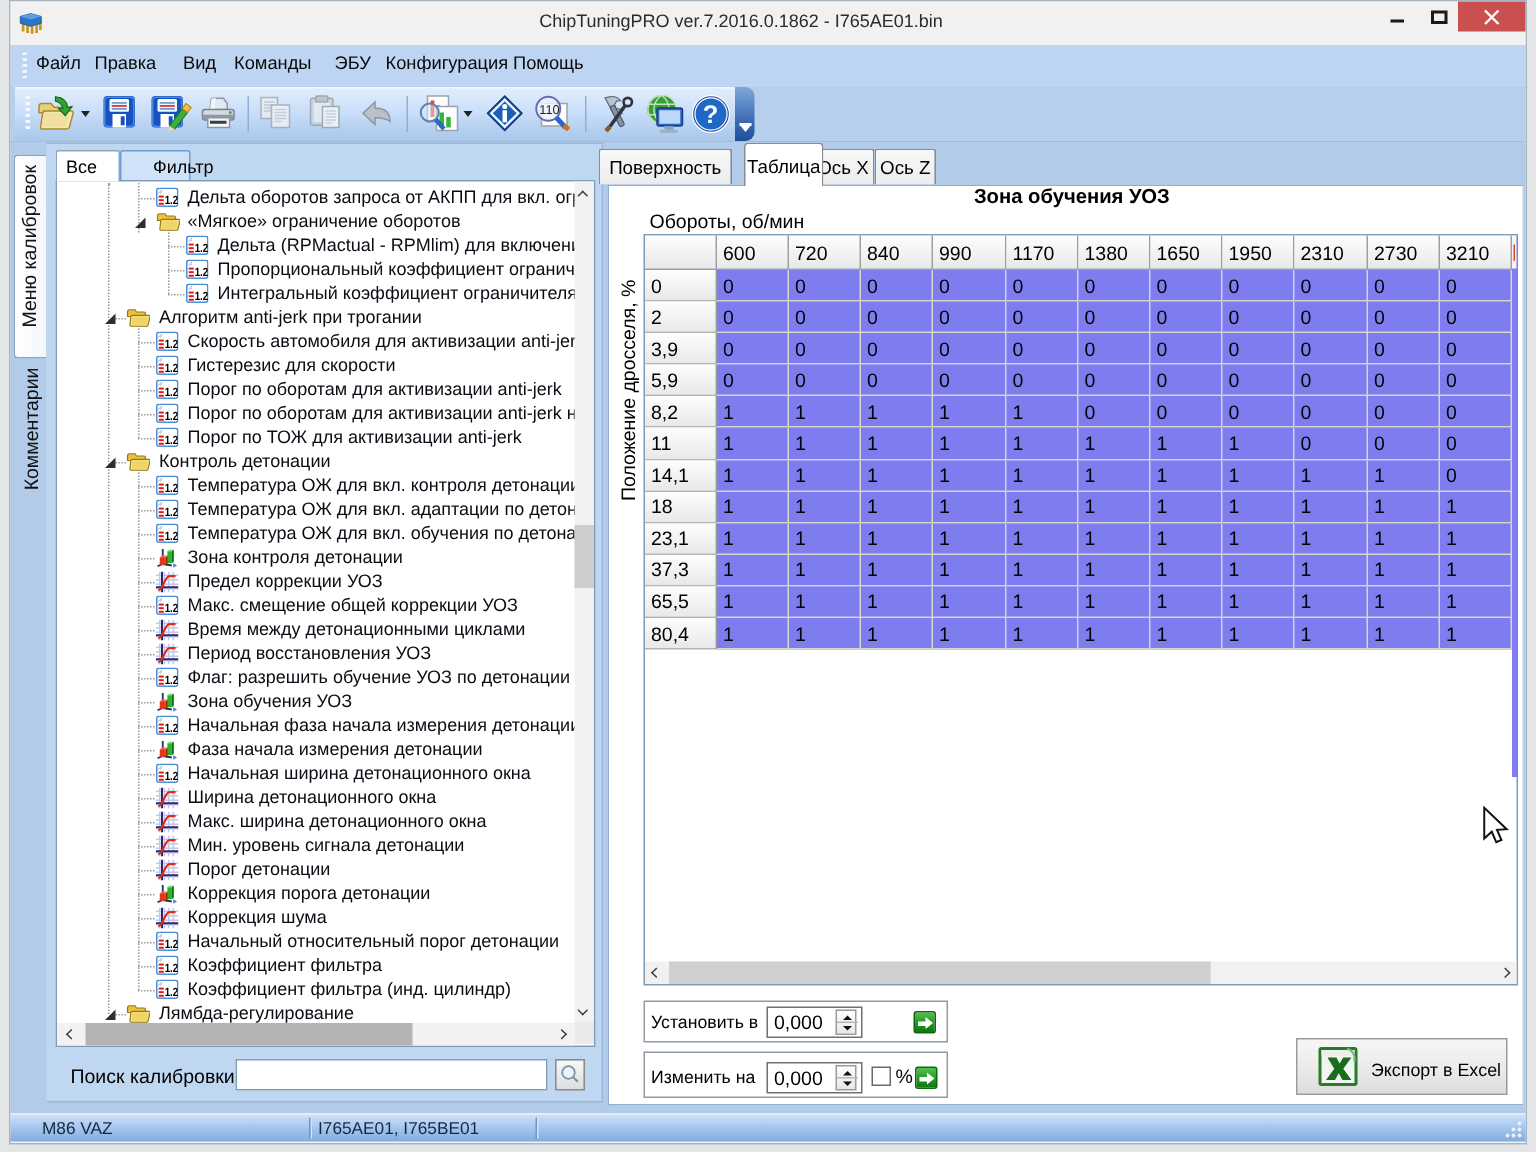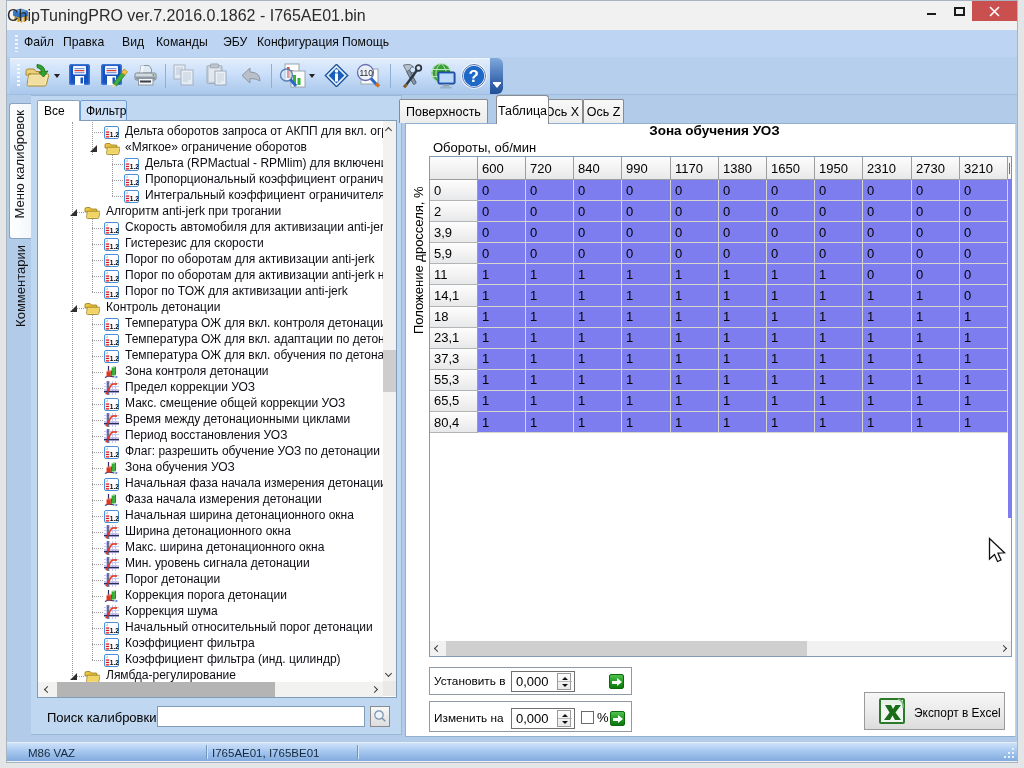--- a/index.html
+++ b/index.html
@@ -1,20 +1,20 @@
 <!DOCTYPE html>
 <html><head><meta charset="utf-8">
 <style>
 *{margin:0;padding:0;box-sizing:border-box}
 html,body{width:1024px;height:768px;overflow:hidden}
 body{font-family:"Liberation Sans",sans-serif;background:#e4e5e6;position:relative}
 
 #frame{position:absolute;left:6px;top:0px;right:6px;bottom:5px;background:#f1f1f1;border:1px solid #a8b4c0;}
 #titlebar{position:absolute;left:7px;top:1px;right:7px;height:29px;background:#f1f1f1}
-#title{position:absolute;left:0;right:36px;top:6px;text-align:left;font-size:16px;color:#2b2b2b}
+#title{position:absolute;left:0;right:36px;top:6px;text-align:center;font-size:12px;color:#2b2b2b}
 #btn-min{position:absolute;left:916px;top:1px;width:30px;height:20px}
 #btn-min i{position:absolute;left:11px;top:12px;width:9px;height:2px;background:#1a1a1a}
 #btn-max{position:absolute;left:946px;top:1px;width:30px;height:20px}
 #btn-max i{position:absolute;left:8px;top:6px;width:11px;height:9px;border:2px solid #1a1a1a}
 #btn-close{position:absolute;left:972px;top:1px;width:45px;height:20px;background:#c9504f}
 #btn-close svg{position:absolute;left:17px;top:5px}
 
 #menubar{position:absolute;left:7px;top:30px;right:7px;height:27px;background:#bdd5f2}
 #menubar .grip{position:absolute;left:8px;top:5px;bottom:5px;width:3px;background-image:repeating-linear-gradient(180deg,#eef5fd 0 2px,rgba(0,0,0,0) 2px 4px)}
 #menubar span{position:absolute;top:5px;font-size:12.2px;color:#0a0a0a}
@@ -28,21 +28,21 @@
 #chev .l2{position:absolute;left:2.5px;bottom:2px;width:0;height:0;border:4px solid transparent;border-top:5px solid #fff}
 
 #main{position:absolute;left:7px;top:95px;right:7px;bottom:26px;background:#b2cbe9}
 
 #vtab1{position:absolute;left:9px;top:103px;width:22px;height:136px;background:linear-gradient(90deg,#fff,#f2f6fb);border:1px solid #8aa5c0;border-right:none;border-radius:3px 0 0 3px}
 .vtext{position:absolute;font-size:13px;color:#111;writing-mode:vertical-rl;transform:rotate(180deg)}
 
 #dock{position:absolute;left:31px;top:95px;width:371px;bottom:33px;background:#c0d7f2;border:1px solid #9ab6d8;border-left:none}
 .ltab{position:absolute;top:100px;height:21px;font-size:12px;color:#000;padding:3px 0 0 6px}
 #ltab-all{left:37px;width:43px;background:#fff;border:1px solid #8aa5c0;border-bottom:none;z-index:3;border-radius:2px 2px 0 0}
-#ltab-filter{left:80px;width:47px;padding-left:5px;background:#cfe2f8;border:1px solid #6f9fd2;border-radius:2px 2px 0 0}
+#ltab-filter{left:80px;width:47px;padding-left:21px;background:#cfe2f8;border:1px solid #6f9fd2;border-radius:2px 2px 0 0}
 #treebox{position:absolute;left:37px;top:120px;width:360px;height:578px;background:#fff;border:1px solid #7f9db9;overflow:hidden}
 .tri{position:absolute;width:0;height:0;border-left:7px solid transparent;border-bottom:7px solid #2e2e2e}
 .tico{position:absolute}
 .ttxt{position:absolute;font-size:12px;color:#0c0c14;white-space:nowrap}
 #treeclip{position:absolute;left:0;top:0;width:384px;height:709px;overflow:hidden}
 .guide{position:absolute;border-left:1px dotted #9a9a9a;width:0}
 .stub{position:absolute;border-top:1px dotted #9a9a9a;height:0}
 
 .sb{position:absolute;background:#f2f2f0}
 .sar{position:absolute;width:5px;height:5px;transform:rotate(45deg)}
@@ -729,20 +729,34 @@
           <td>0</td>
           <td>0</td>
           <td>0</td>
           <td>0</td>
           <td>0</td>
           <td>0</td>
           <td>0</td>
           <td>0</td>
         </tr>
         <tr>
+          <th>8,2</th>
+          <td>1</td>
+          <td>1</td>
+          <td>1</td>
+          <td>1</td>
+          <td>1</td>
+          <td>0</td>
+          <td>0</td>
+          <td>0</td>
+          <td>0</td>
+          <td>0</td>
+          <td>0</td>
+        </tr>
+        <tr>
           <th>11</th>
           <td>1</td>
           <td>1</td>
           <td>1</td>
           <td>1</td>
           <td>1</td>
           <td>1</td>
           <td>1</td>
           <td>1</td>
           <td>0</td>
@@ -786,34 +800,20 @@
           <td>1</td>
           <td>1</td>
           <td>1</td>
           <td>1</td>
           <td>1</td>
           <td>1</td>
           <td>1</td>
         </tr>
         <tr>
           <th>37,3</th>
-          <td>1</td>
-          <td>1</td>
-          <td>1</td>
-          <td>1</td>
-          <td>1</td>
-          <td>1</td>
-          <td>1</td>
-          <td>1</td>
-          <td>1</td>
-          <td>1</td>
-          <td>1</td>
-        </tr>
-        <tr>
-          <th>55,3</th>
           <td>1</td>
           <td>1</td>
           <td>1</td>
           <td>1</td>
           <td>1</td>
           <td>1</td>
           <td>1</td>
           <td>1</td>
           <td>1</td>
           <td>1</td>

